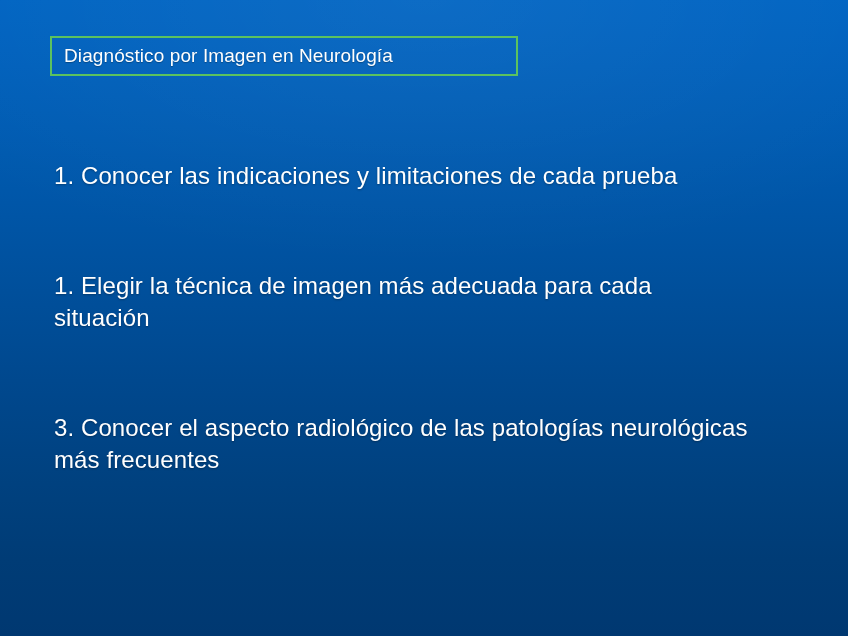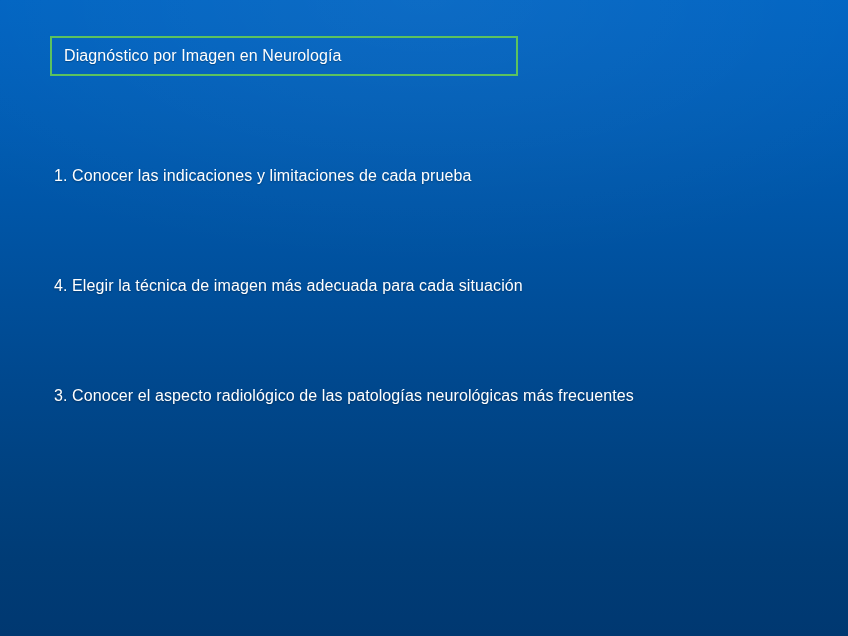--- a/index.html
+++ b/index.html
@@ -68,39 +68,39 @@
         rgba(92,194,95,0.45) 3px, rgba(92,194,95,0.45) 5px);
   }
   .title-box::before { top: -2px; }
   .title-box::after  { bottom: -2px; }
 
   .title-text {
     position: relative;
     z-index: 2;
     padding-left: 12px;
     color: #ffffff;
-    font-size: 16px;
+    font-size: 19px;
     line-height: 24px;
     letter-spacing: 0.1px;
     white-space: nowrap;
     text-shadow: 0 1px 1px rgba(0,0,0,0.28);
   }
 
   
   .objectives {
     position: absolute;
     left: 54px;
     top: 160px;
     width: 700px;
     z-index: 2;
   }
 
   .objective {
     color: #ffffff;
-    font-size: 16px;
+    font-size: 24px;
     line-height: 32px;
     letter-spacing: 0.1px;
     text-shadow: 0 1px 2px rgba(0,0,0,0.30);
   }
 
   .objective.item-1 { margin-bottom: 78px; }
   .objective.item-2 { margin-bottom: 78px; }
   .objective.item-3 { margin-bottom: 12px; }
 </style>
 </head>
@@ -109,19 +109,19 @@
 <div class="slide">
 
   <div class="title-box">
     <div class="title-text">Diagnóstico por Imagen en Neurología</div>
   </div>
 
   <div class="objectives">
 
     <div class="objective item-1">1. Conocer las indicaciones y limitaciones de cada prueba</div>
 
-    <div class="objective item-2">4. Elegir la técnica de imagen más adecuada para cada situación</div>
+    <div class="objective item-2">1. Elegir la técnica de imagen más adecuada para cada situación</div>
 
     <div class="objective item-3">3. Conocer el aspecto radiológico de las patologías neurológicas más frecuentes</div>
 
   </div>
 
 </div>
 
 </body></html>

